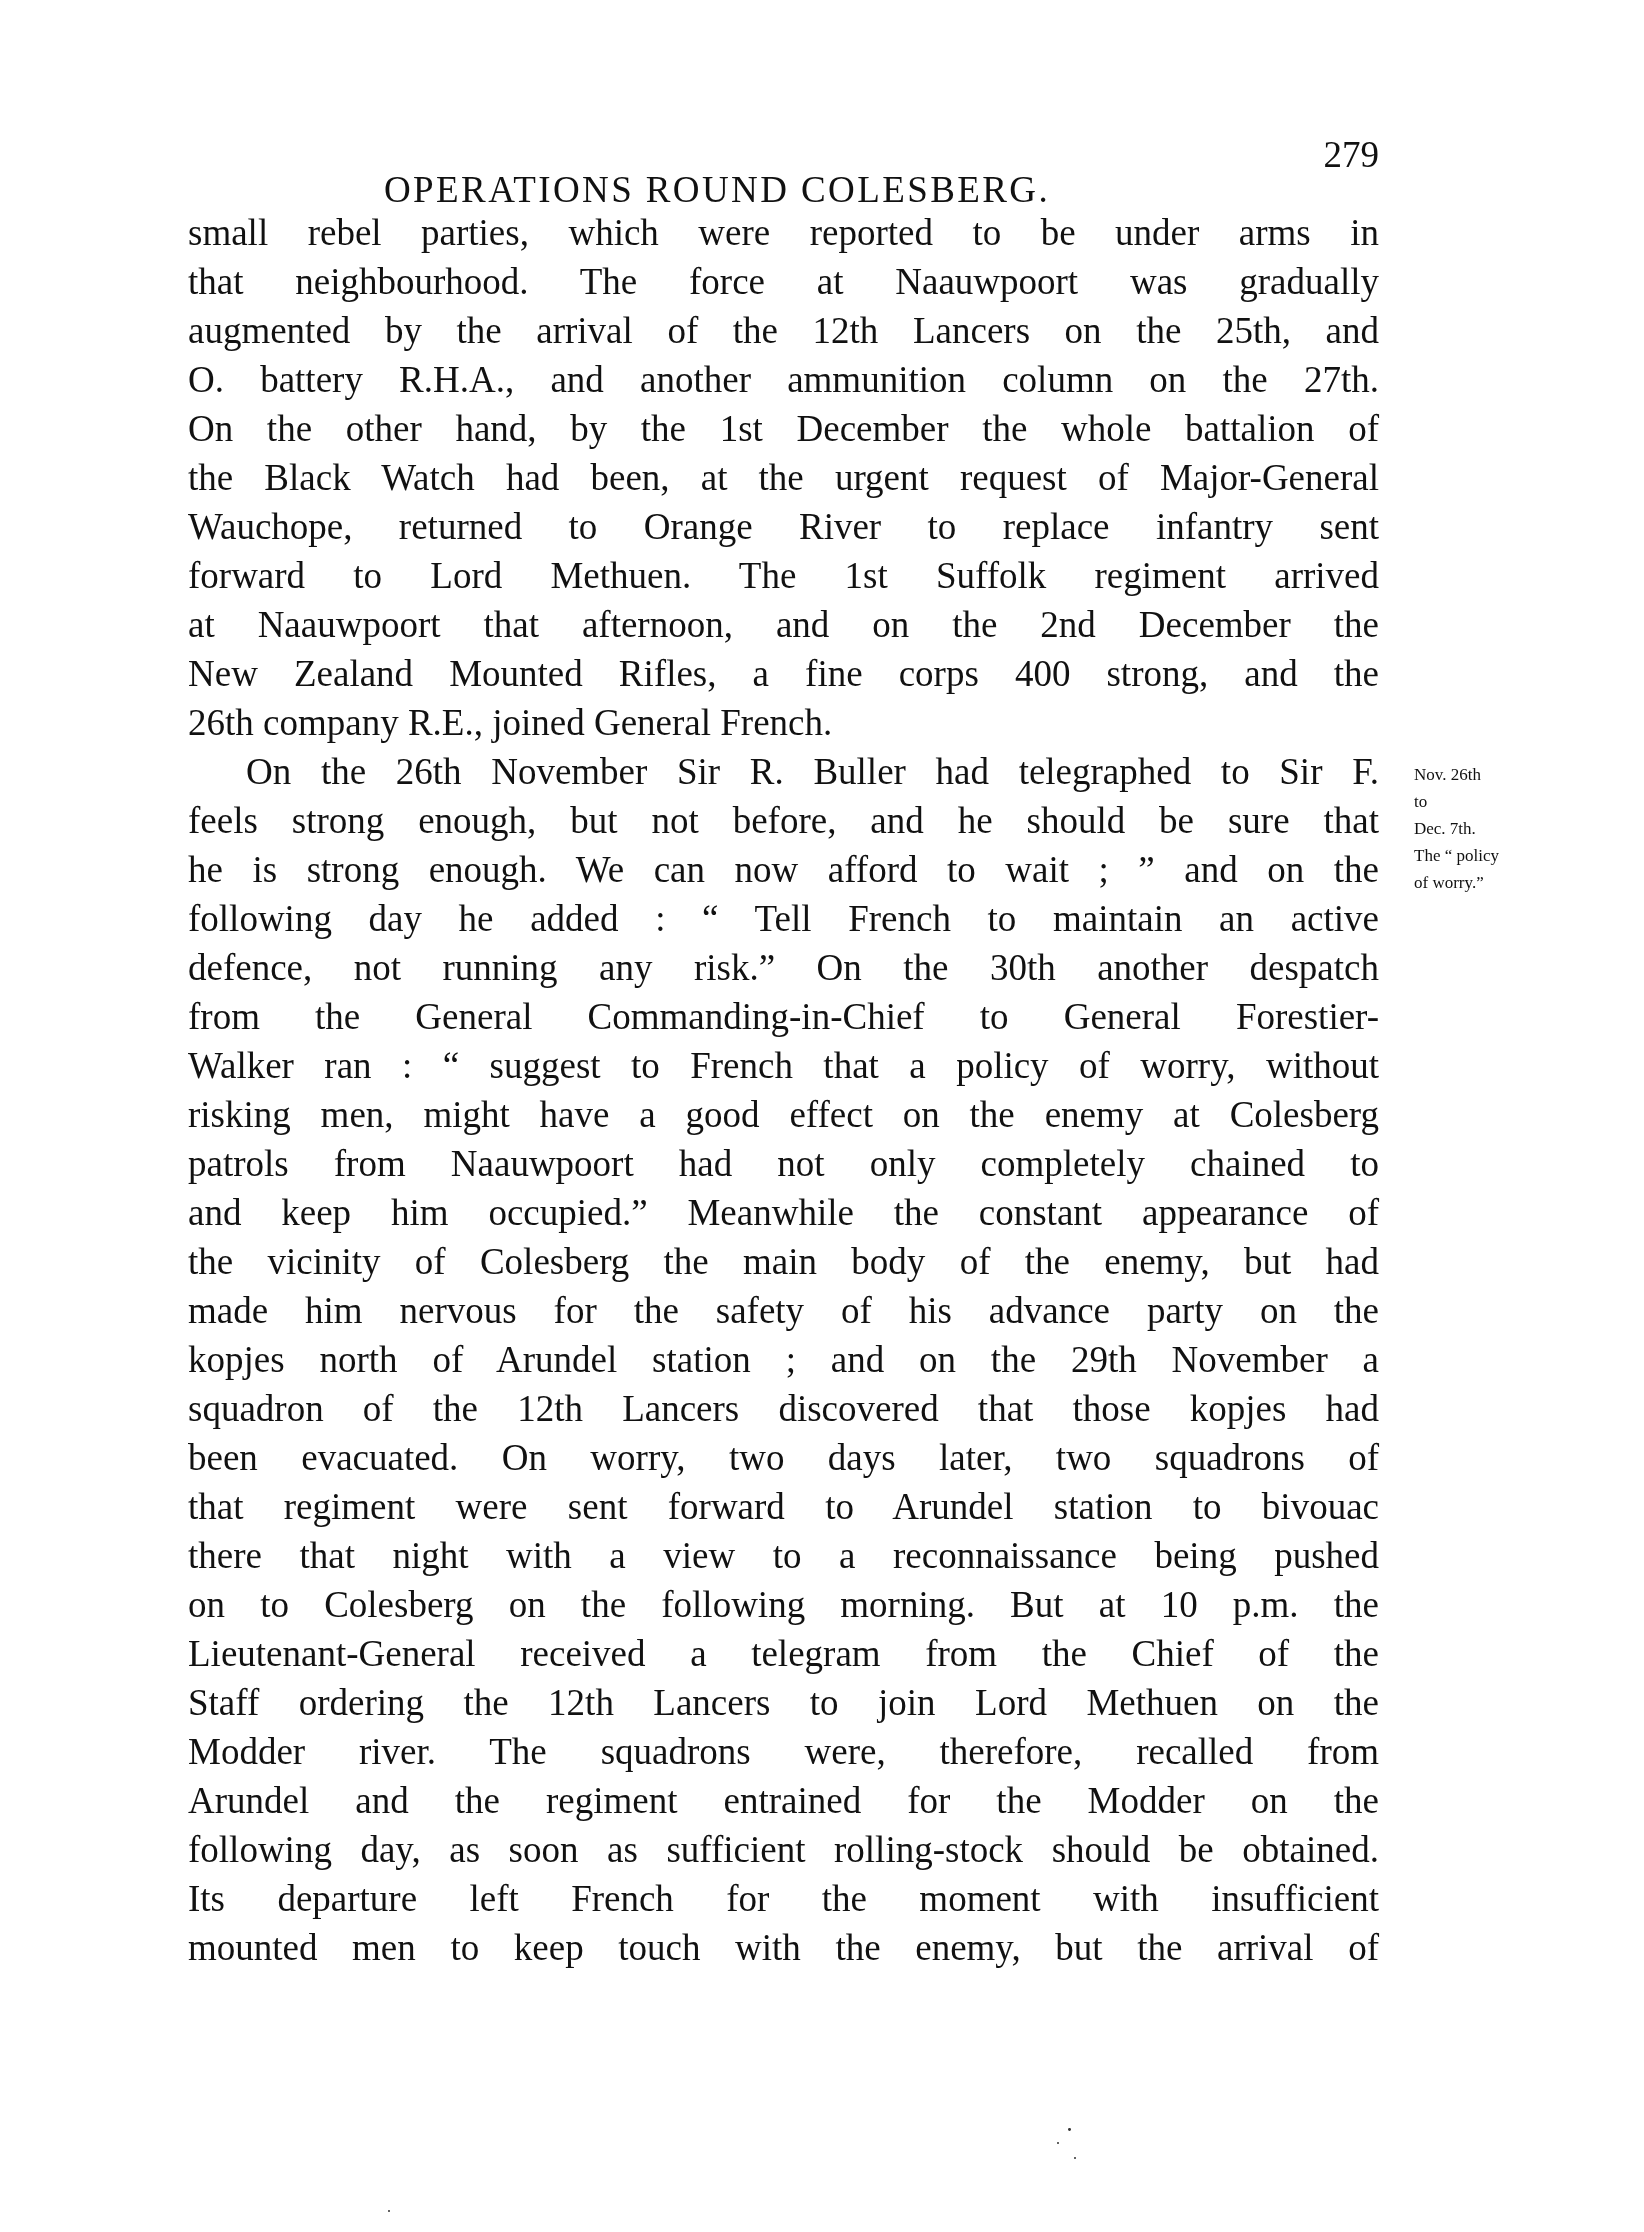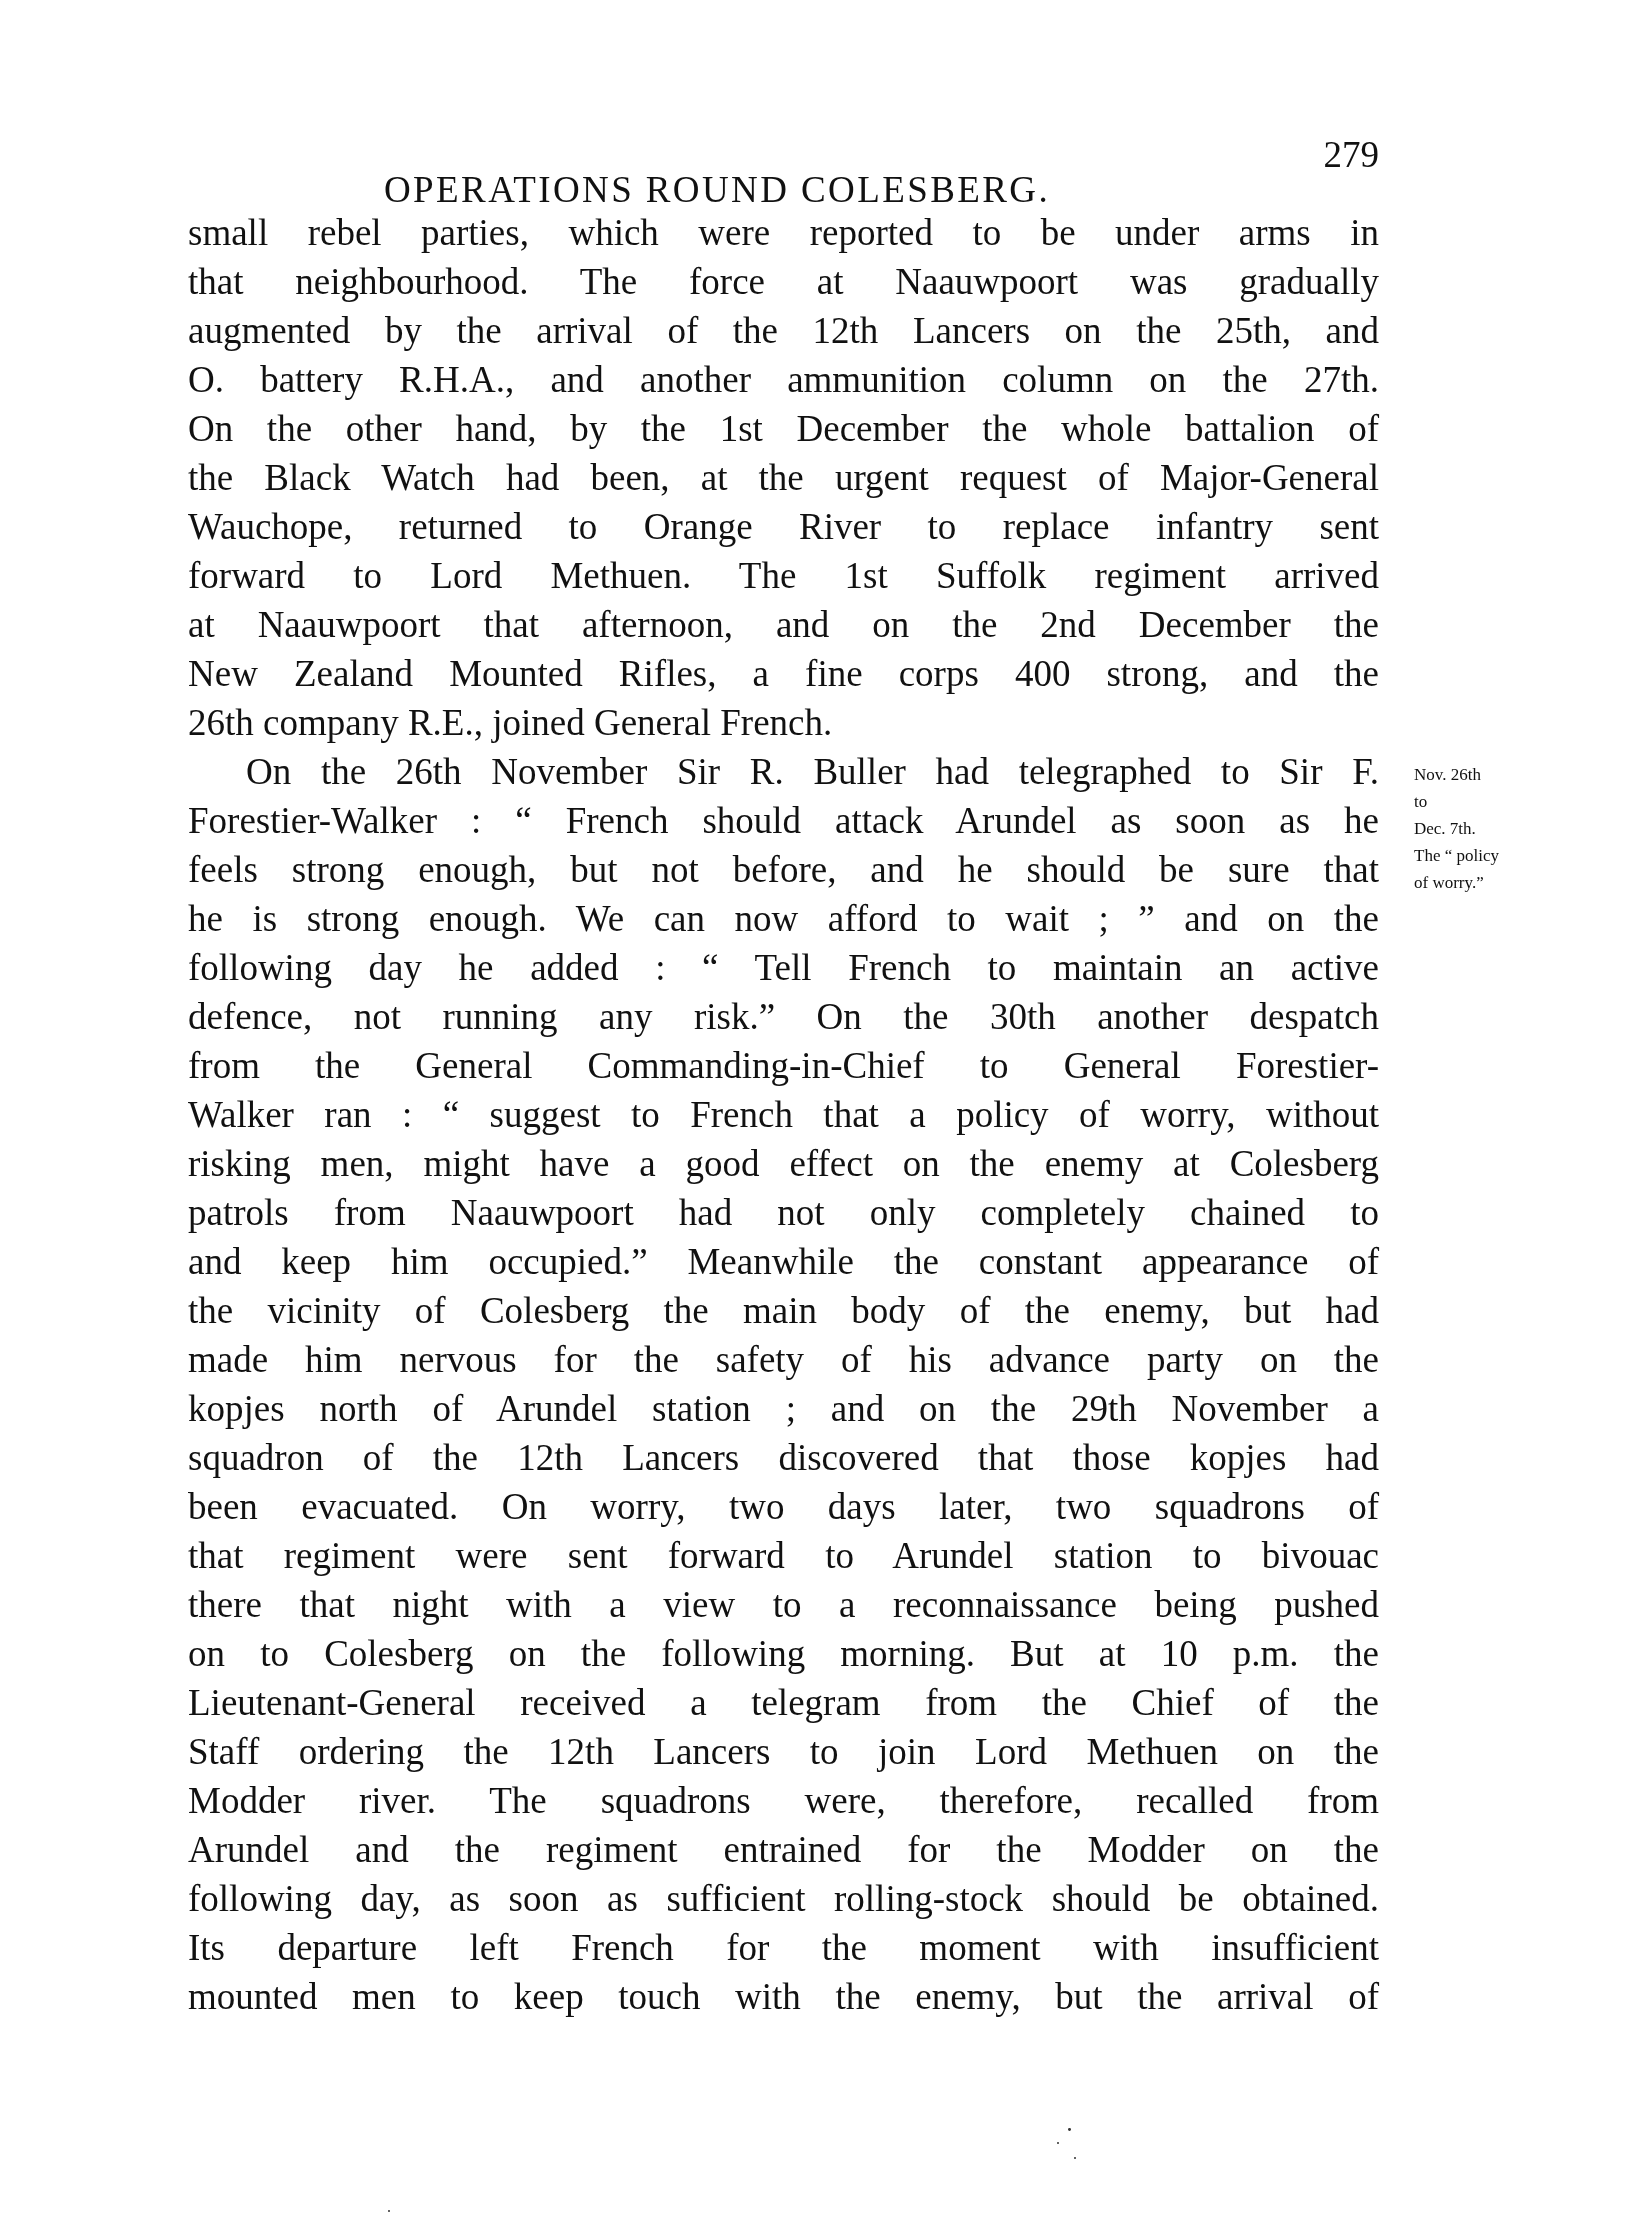--- a/index.html
+++ b/index.html
@@ -30,21 +30,20 @@
   <div class="line">augmented by the arrival of the 12th Lancers on the 25th, and</div>
   <div class="line">O. battery R.H.A., and another ammunition column on the 27th.</div>
   <div class="line">On the other hand, by the 1st December the whole battalion of</div>
   <div class="line">the Black Watch had been, at the urgent request of Major-General</div>
   <div class="line">Wauchope, returned to Orange River to replace infantry sent</div>
   <div class="line">forward to Lord Methuen.  The 1st Suffolk regiment arrived</div>
   <div class="line">at Naauwpoort that afternoon, and on the 2nd December the</div>
   <div class="line">New Zealand Mounted Rifles, a fine corps 400 strong, and the</div>
   <div class="line last">26th company R.E., joined General French.</div>
   <div class="line indent">On the 26th November Sir R. Buller had telegraphed to Sir F.</div>
-  <div class="line">Forestier-Walker : “ French should attack Arundel as soon as he</div>
   <div class="line">feels strong enough, but not before, and he should be sure that</div>
   <div class="line">he is strong enough.  We can now afford to wait ; ”  and on the</div>
   <div class="line">following day he added :  “ Tell French to maintain an active</div>
   <div class="line">defence, not running any risk.”  On the 30th another despatch</div>
   <div class="line">from the General Commanding-in-Chief to General Forestier-</div>
   <div class="line">Walker ran :  “ suggest to French that a policy of worry, without</div>
   <div class="line">risking men, might have a good effect on the enemy at Colesberg</div>
   <div class="line">patrols from Naauwpoort had not only completely chained to</div>
   <div class="line">and keep him occupied.”  Meanwhile the constant appearance of</div>
   <div class="line">the vicinity of Colesberg the main body of  the enemy, but had</div>

